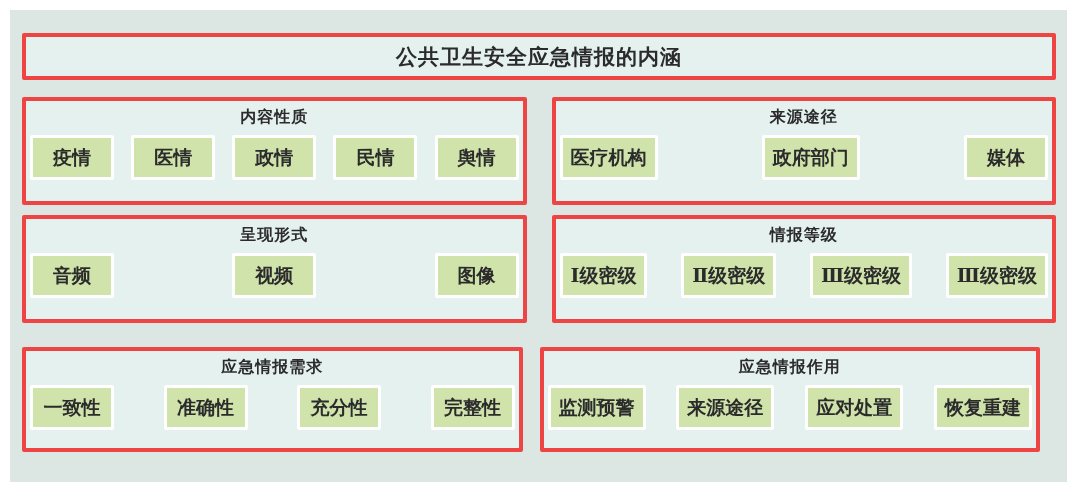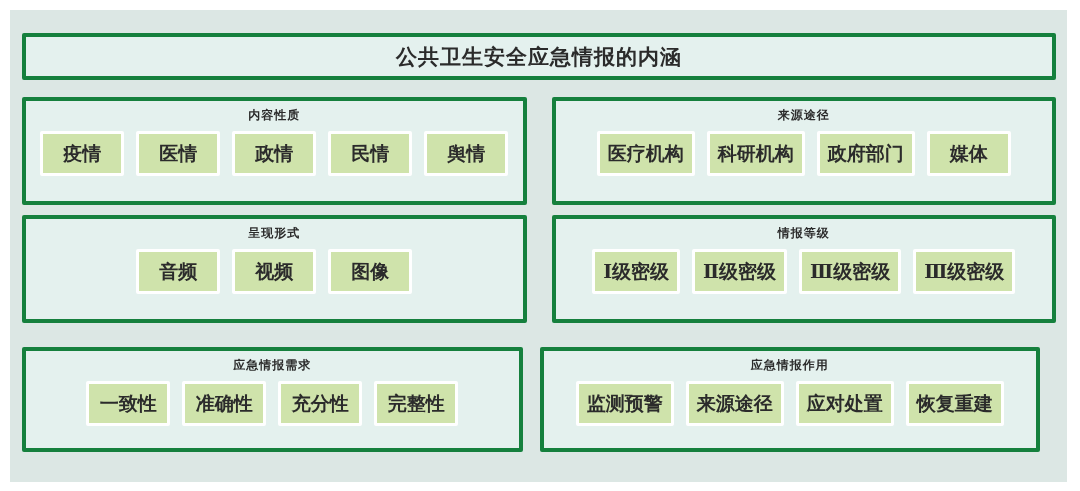--- a/index.html
+++ b/index.html
@@ -18,21 +18,21 @@
     left: 10px;
     top: 10px;
     width: 1057px;
     height: 472px;
     background: #dce7e4;
     padding: 23px 11px 28px 12px;
   }
   .panel {
     box-sizing: border-box;
     background: #e4f1ee;
-    border: 4px solid #15803d;
+    border: 4px solid #ef4444;
     border-radius: 2px;
   }
   .title-panel {
     width: 100%;
     height: 47px;
     display: flex;
     align-items: center;
     justify-content: center;
     margin-bottom: 17px;
   }
@@ -62,27 +62,27 @@
   }
   .row-last .section {
     height: 105px;
   }
   .section-narrow {
     margin-right: 16px;
   }
   .section-header {
     margin: 2px 0 7px 0;
     text-align: center;
-    font-size: 12px;
+    font-size: 16px;
     font-weight: 600;
     letter-spacing: 1px;
   }
   .chips {
     display: flex;
-    justify-content: center;
+    justify-content: space-between;
     gap: 12px;
     padding: 0 4px;
   }
   .chip {
     box-sizing: border-box;
     min-width: 84px;
     background: #cfe3ab;
     border: 3px solid #ffffff;
     border-radius: 2px;
     padding: 7px 8px;
@@ -112,21 +112,20 @@
           <span class="chip">医情</span>
           <span class="chip">政情</span>
           <span class="chip">民情</span>
           <span class="chip">舆情</span>
         </div>
       </div>
       <div class="panel section">
         <div class="section-header">来源途径</div>
         <div class="chips">
           <span class="chip">医疗机构</span>
-          <span class="chip">科研机构</span>
           <span class="chip">政府部门</span>
           <span class="chip">媒体</span>
         </div>
       </div>
     </div>
 
     <div class="row">
       <div class="panel section">
         <div class="section-header">呈现形式</div>
         <div class="chips">

